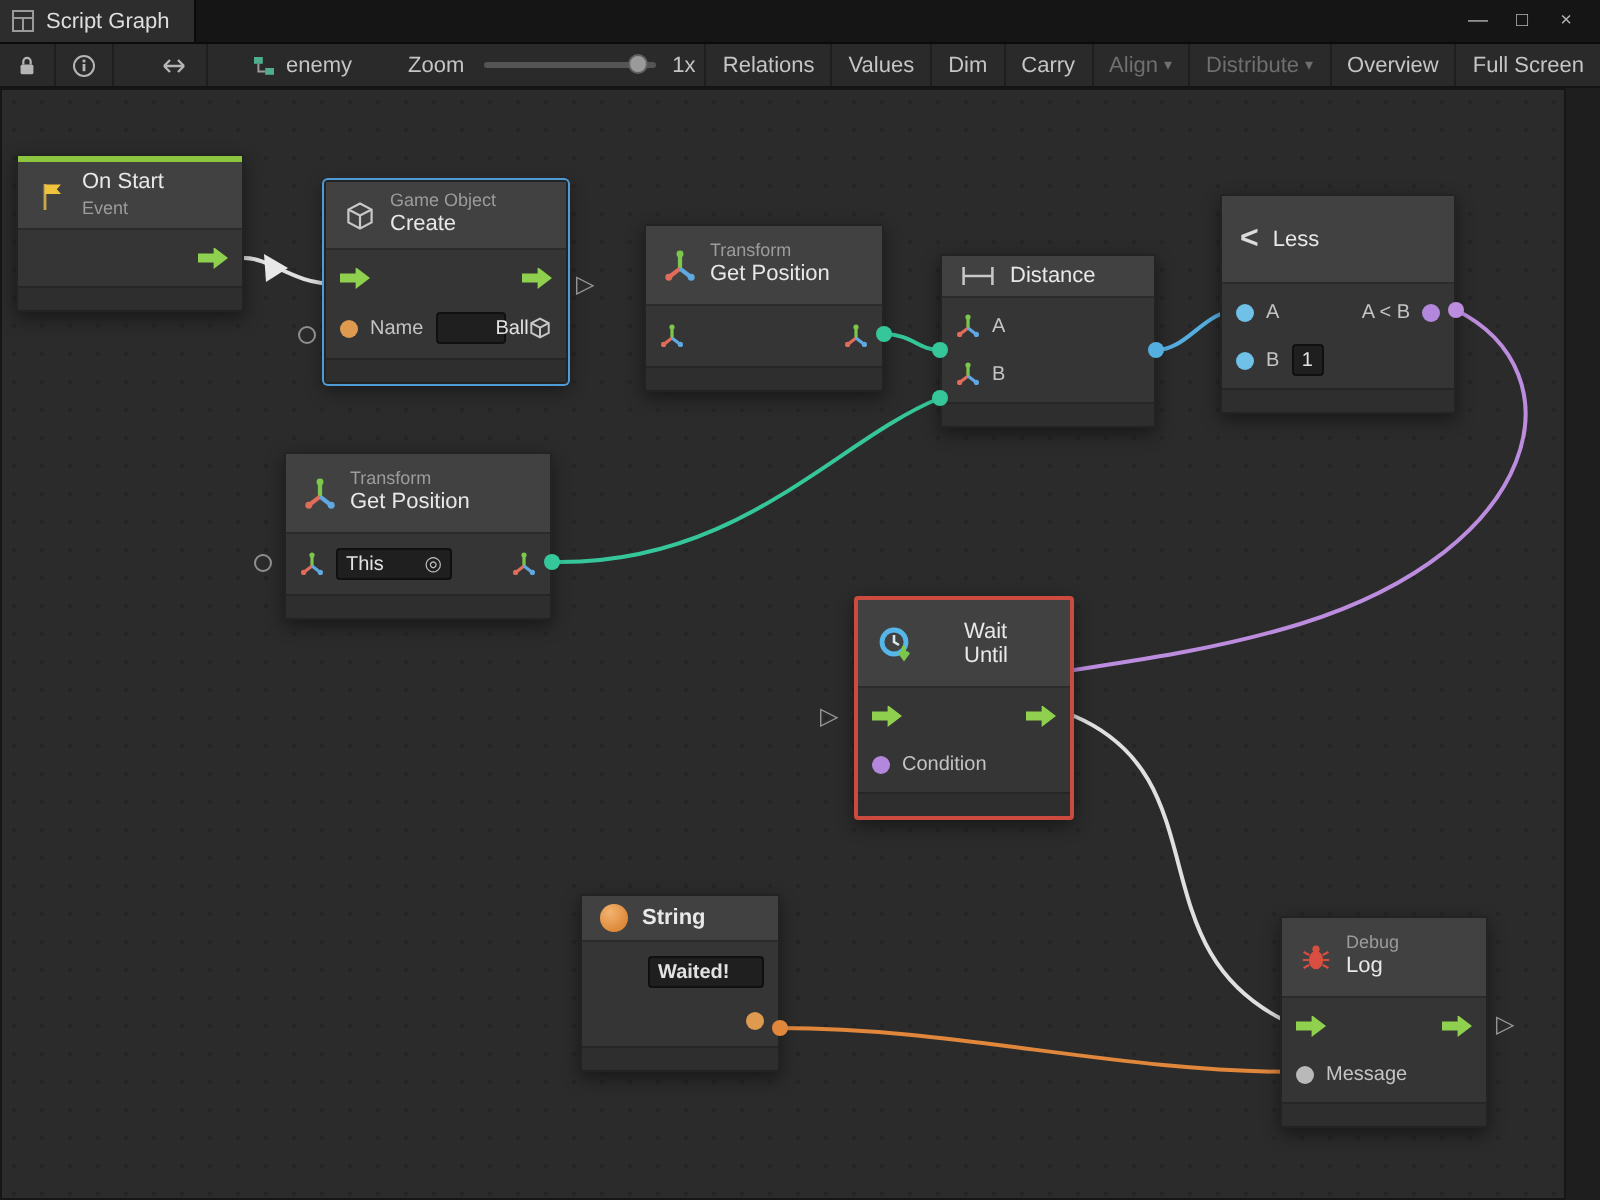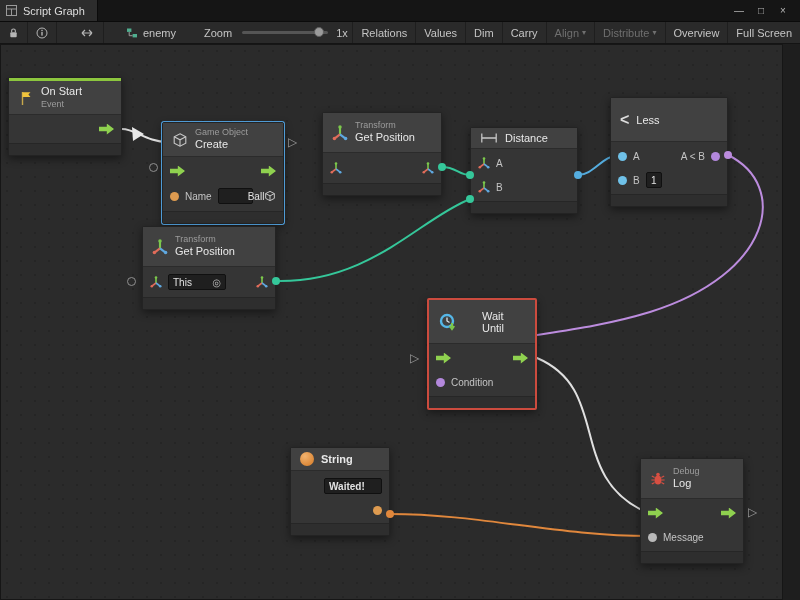--- a/index.html
+++ b/index.html
@@ -32,21 +32,21 @@
     background-image:radial-gradient(#252525 1px, transparent 1.2px);
     background-size:14px 14px;
     box-shadow:inset 0 0 0 1px #161616;
     overflow:hidden;}
   svg.layer{position:absolute;top:0;left:0;pointer-events:none;}
   .wires{z-index:1;}
   .overlay{z-index:3;}
   
   .node{position:absolute;z-index:2;background:#383838;border:1px solid #232323;border-radius:2px;
     box-shadow:0 3px 9px rgba(0,0,0,.45);}
-  .node.sel-blue{box-shadow:0 0 0 1px #4f9bd5,0 3px 9px rgba(0,0,0,.45);margin-top:32px;}
+  .node.sel-blue{box-shadow:0 0 0 1px #4f9bd5,0 3px 9px rgba(0,0,0,.45);}
   .node.sel-red{border:2px solid #cc4b3e;}
   .accent{height:3px;background:#8cc63e;}
   .n-hdr{display:flex;align-items:center;gap:7px;padding:4px 9px;background:#414141;border-bottom:1px solid #2b2b2b;}
   .hdr-text{display:flex;flex-direction:column;line-height:1.25;}
   .hdr-cat{font-size:9px;color:#9c9c9c;}
   .hdr-title{font-size:11px;color:#e8e8e8;}
   .ports{background:#353535;padding:2px 0;}
   .prow{display:flex;align-items:center;gap:6px;height:24px;padding:0 7px;color:#c4c4c4;font-size:10px;}
   .prow .rgrp{margin-left:auto;display:flex;align-items:center;gap:6px;}
   .n-foot{height:12px;background:#2e2e2e;border-top:1px solid #262626;}

